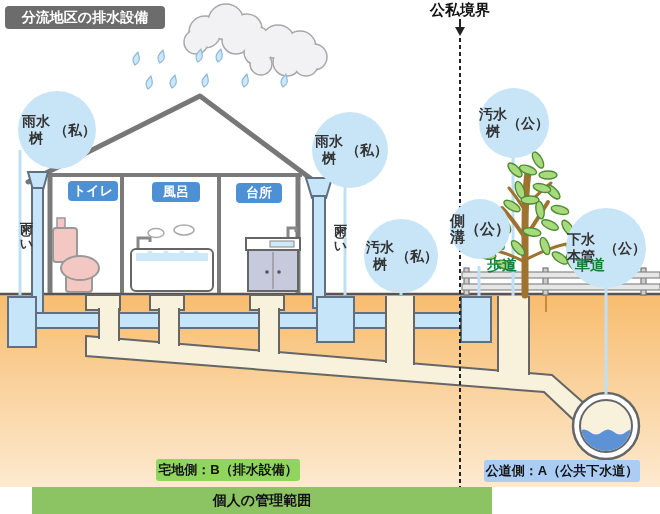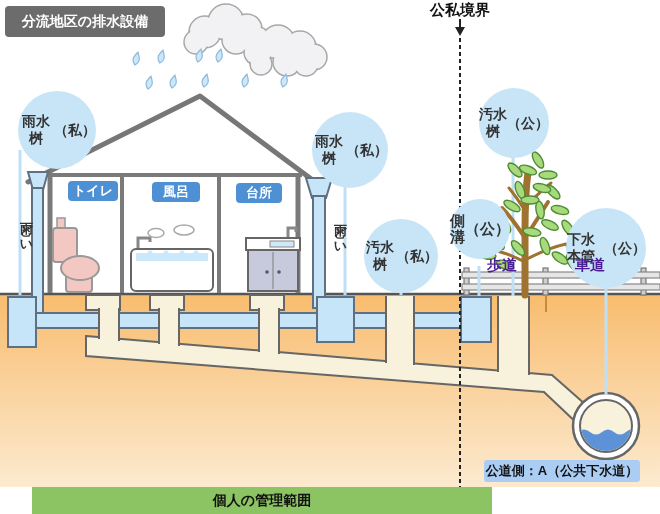--- a/index.html
+++ b/index.html
@@ -1,39 +1,39 @@
 <!DOCTYPE html>
 <html><head>
 <meta charset="utf-8">
 <style>
   html,body{margin:0;padding:0;background:#fff;}
   .stage{position:relative;width:660px;height:514px;overflow:hidden;background:#fff;
          font-family:"Liberation Sans","DejaVu Sans",sans-serif;}
   .stage svg{position:absolute;left:0;top:0;}
   .abs{position:absolute;}
-  .title-badge{left:5px;top:6px;width:160px;height:31px;background:#6C6C6C;color:#fff;
+  .title-badge{left:5px;top:6px;width:160px;height:23px;background:#6C6C6C;color:#fff;
     border-radius:4px;font-size:14px;font-weight:bold;display:flex;align-items:center;justify-content:center;text-align:right;}
   .boundary-label{left:420px;top:1px;width:80px;text-align:center;font-size:15px;font-weight:bold;color:#111;}
   .circle{background:#C8E5F8;border-radius:50%;display:flex;
     align-items:center;justify-content:center;color:#333;font-weight:bold;font-size:14px;line-height:17px;text-align:center;}
   .c-rain-left{left:18px;top:91px;width:78px;height:78px;}
   .c-rain-right{left:312px;top:112px;width:76px;height:76px;}
   .c-sew-priv{left:364px;top:219px;width:74px;height:74px;}
   .c-sew-pub{left:479px;top:88px;width:70px;height:70px;}
   .c-gutter{left:450px;top:199px;width:60px;height:60px;font-size:15px;line-height:16px;align-items:center;}
   .c-main{left:566px;top:208px;width:80px;height:80px;gap:8px;}
   .room-badge{background:#4E90D4;color:#fff;border-radius:4px;font-size:13px;font-weight:bold;
     display:flex;align-items:center;justify-content:center;height:20px;}
   .rb-toilet{left:68px;top:181px;width:50px;}
   .rb-bath{left:152px;top:182px;width:48px;}
   .rb-kitchen{left:236px;top:183px;width:46px;}
   .vtext{writing-mode:vertical-rl;text-orientation:upright;font-size:13px;font-weight:bold;color:#333;letter-spacing:2px;}
   .v-left{left:17px;top:212px;}
   .v-right{left:331px;top:214px;}
-  .roadlab{font-size:15px;font-weight:bold;color:#4c1d95;width:46px;text-align:center;}
+  .roadlab{font-size:15px;font-weight:bold;color:#15803d;width:46px;text-align:center;}
   .r-hodou{left:479px;top:256px;}
   .r-shadou{left:567px;top:256px;}
   .foot-badge{border-radius:3px;font-size:13px;font-weight:bold;color:#111;height:22px;
     display:flex;align-items:center;justify-content:center;}
   .fb-priv{left:156px;top:459px;width:144px;background:#8FD55E;}
   .fb-pub{left:484px;top:460px;width:156px;background:#ABCDF3;}
   .bar{position:absolute;top:487px;height:27px;display:flex;align-items:center;justify-content:center;
     font-size:14px;font-weight:bold;color:#111;}
   .bar-priv{left:0;width:460px;background:#8CC463;margin-left:32px;}
   .bar-pub{left:460px;width:200px;background:#A3C3EA;}
@@ -283,16 +283,17 @@
 <div class="abs room-badge rb-toilet">トイレ</div>
 <div class="abs room-badge rb-bath">風呂</div>
 <div class="abs room-badge rb-kitchen">台所</div>
 
 <div class="abs vtext v-left">雨どい</div>
 <div class="abs vtext v-right">雨どい</div>
 
 <div class="abs roadlab r-hodou">歩道</div>
 <div class="abs roadlab r-shadou">車道</div>
 
+<div class="abs foot-badge fb-priv">宅地側：B（排水設備）</div>
 <div class="abs foot-badge fb-pub">公道側：A（公共下水道）</div>
 <div class="bar bar-priv">個人の管理範囲</div>
 
 </div>
 
 </body></html>

